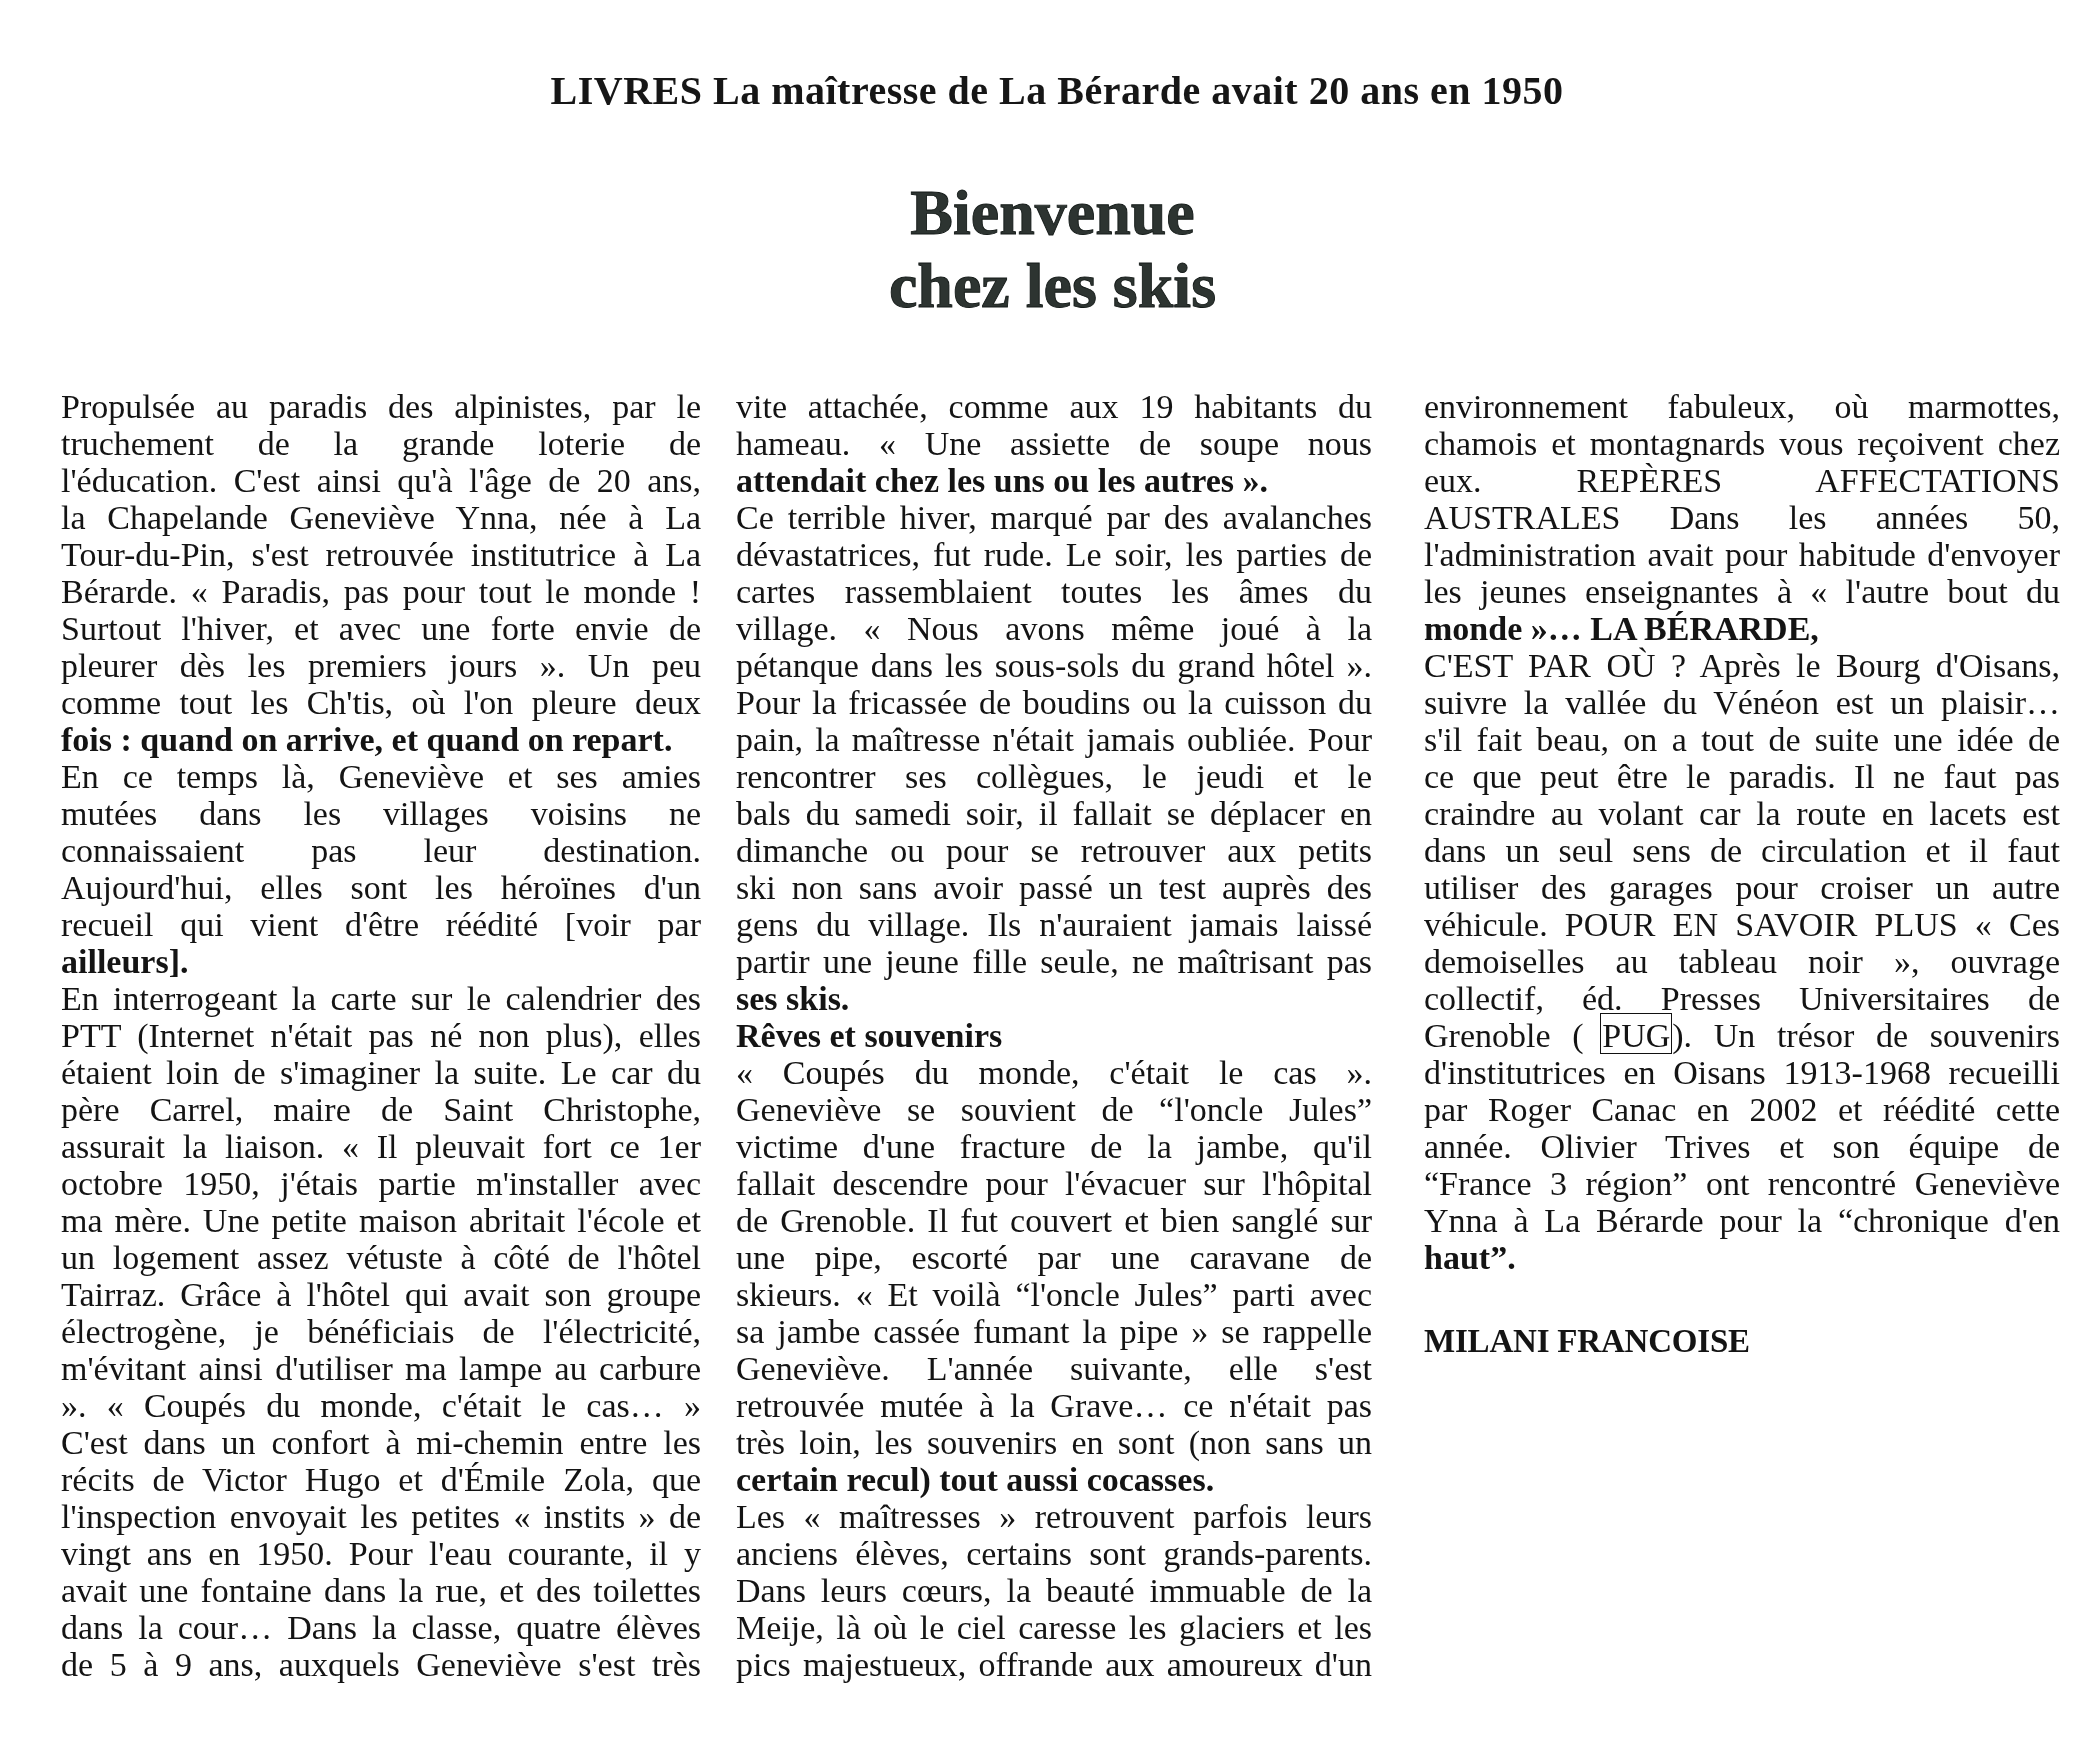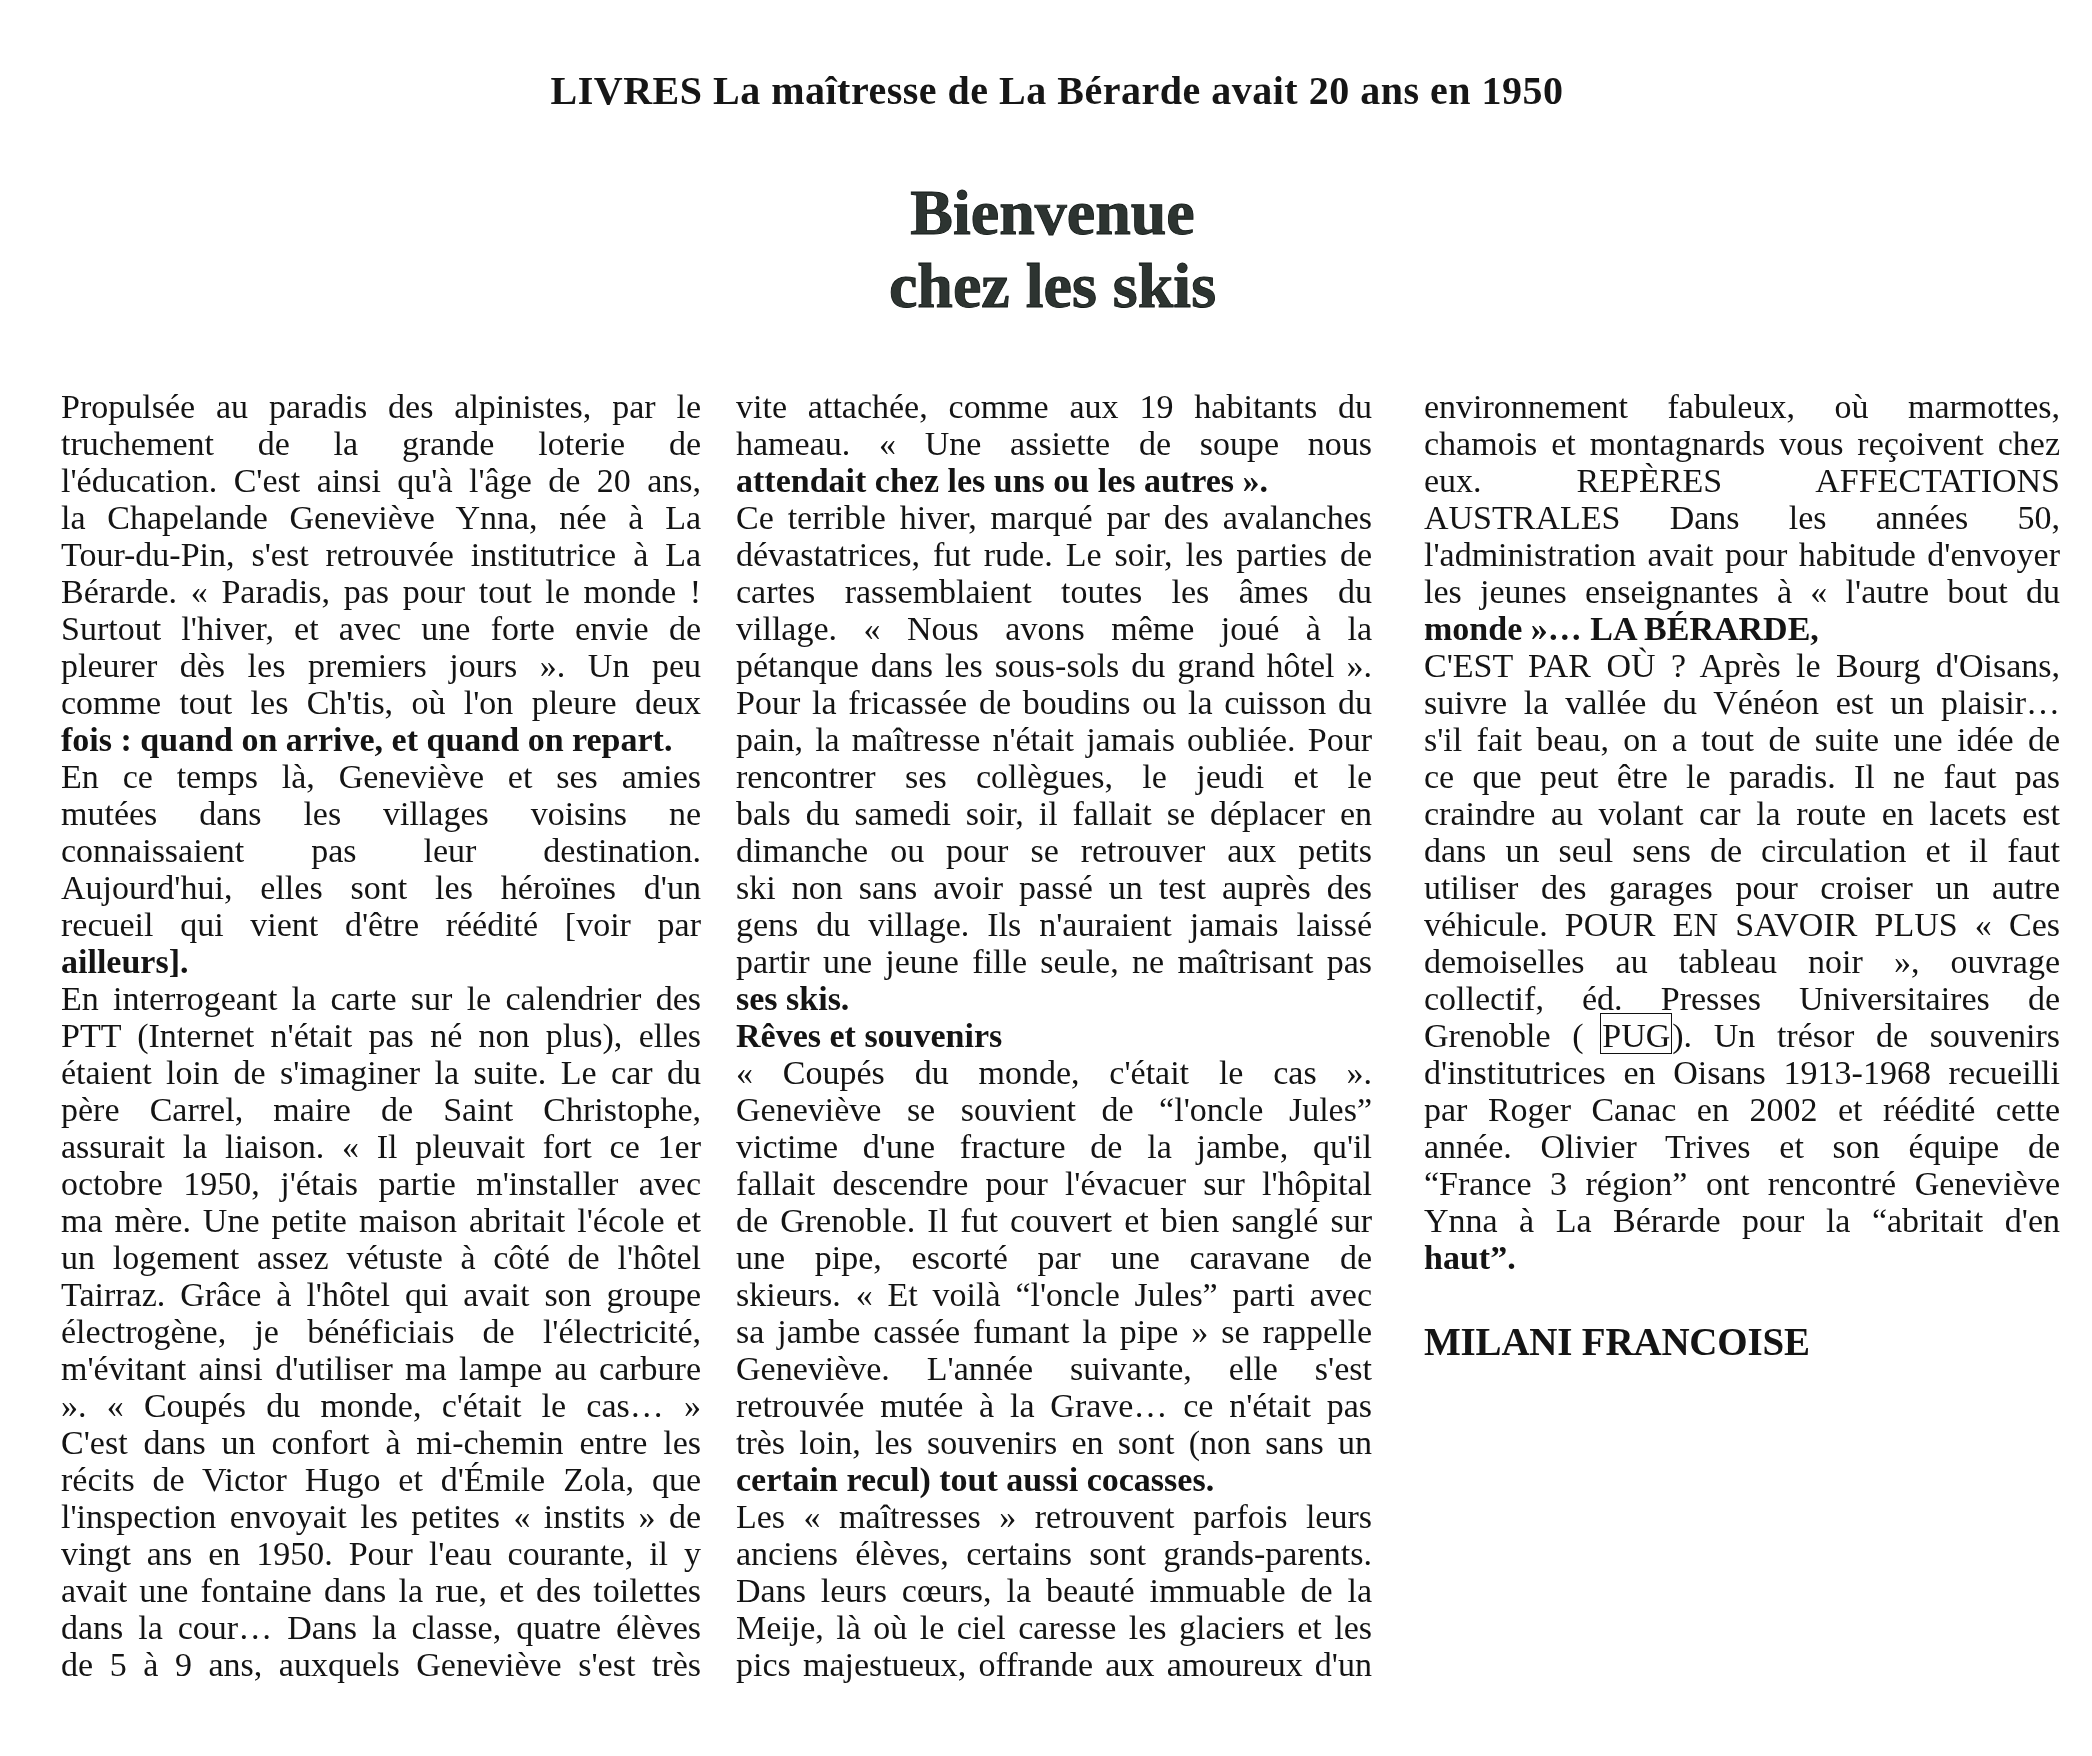--- a/index.html
+++ b/index.html
@@ -77,21 +77,21 @@
   .subhead {
     display: block;
     height: 37px;
     font-weight: bold;
     white-space: nowrap;
   }
   .byline {
     display: block;
     margin-top: 47px;
     font-weight: bold;
-    font-size: 39px;
+    font-size: 33px;
     letter-spacing: -0.2px;
     white-space: nowrap;
     line-height: 37px;
   }
 </style>
 </head>
 <body>
 
 <div class="page">
   <div class="kicker">LIVRES La maîtresse de La Bérarde avait 20 ans en 1950</div>
@@ -208,19 +208,19 @@
         <div class="line">dans un seul sens de circulation et il faut</div>
         <div class="line">utiliser des garages pour croiser un autre</div>
         <div class="line">véhicule. POUR EN SAVOIR PLUS « Ces</div>
         <div class="line">demoiselles au tableau noir », ouvrage</div>
         <div class="line">collectif, éd. Presses Universitaires de</div>
         <div class="line"><span>Grenoble (</span><span class="boxed">PUG</span><span>). Un trésor de souvenirs</span></div>
         <div class="line">d'institutrices en Oisans 1913-1968 recueilli</div>
         <div class="line">par Roger Canac en 2002 et réédité cette</div>
         <div class="line">année. Olivier Trives et son équipe de</div>
         <div class="line">“France 3 région” ont rencontré Geneviève</div>
-        <div class="line">Ynna à La Bérarde pour la “abritait d'en</div>
+        <div class="line">Ynna à La Bérarde pour la “chronique d'en</div>
         <div class="line last">haut”.</div>
       </div>
       <div class="byline">MILANI FRANCOISE</div>
     </div>
 </div>
 
 
 </body></html>

